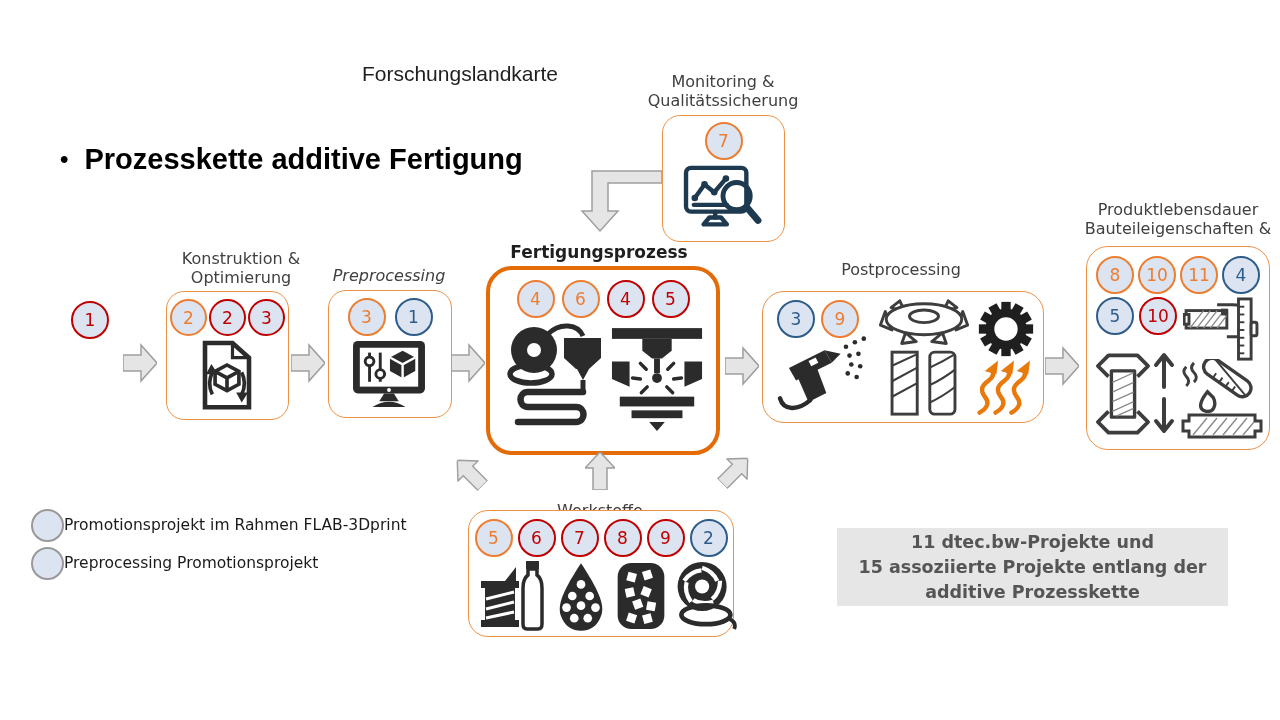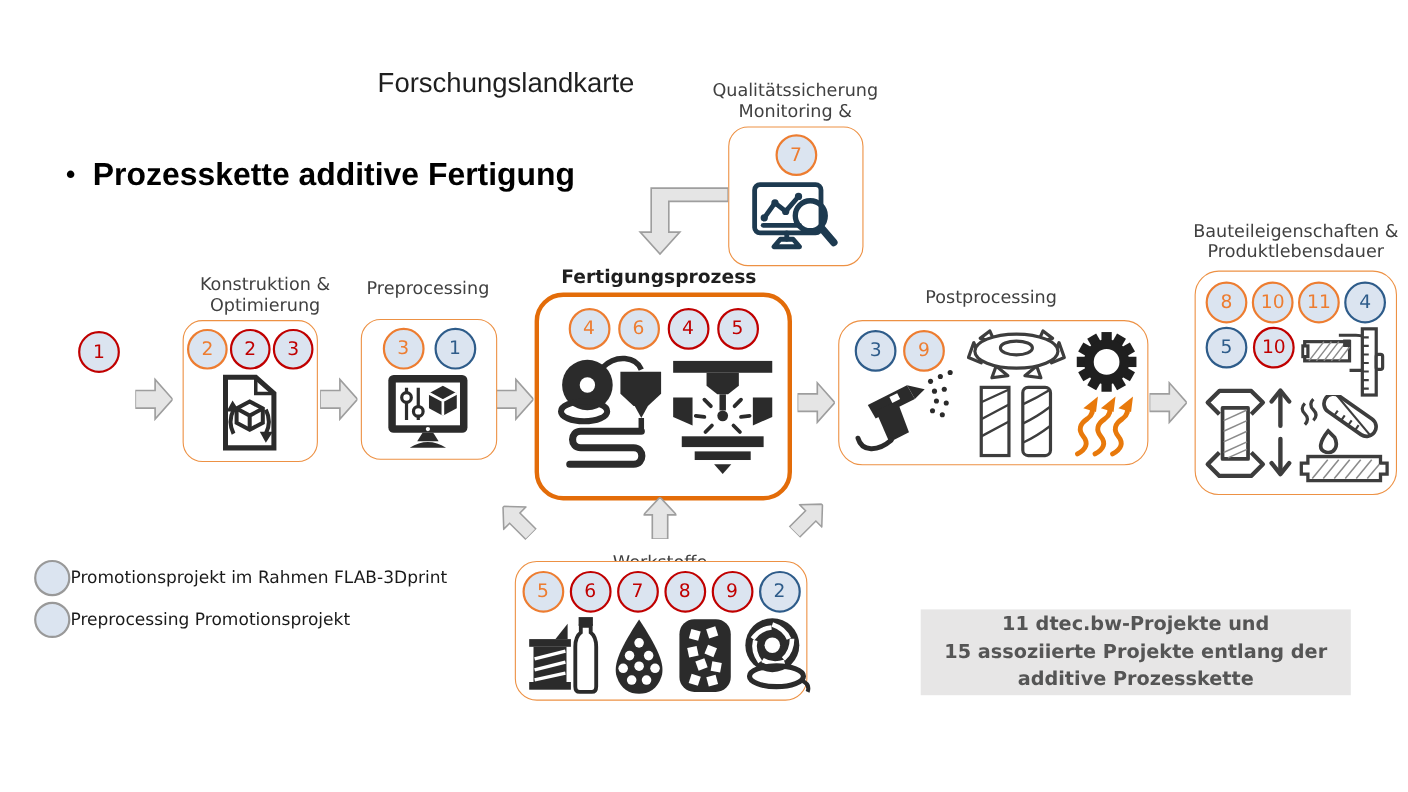--- a/index.html
+++ b/index.html
@@ -1,20 +1,20 @@
 <!DOCTYPE html>
 <html><head>
 <meta charset="utf-8">
 <style>
   html,body{margin:0;padding:0;background:#fff;}
   #canvas{position:relative;width:1280px;height:720px;background:#ffffff;overflow:hidden;
           font-family:"DejaVu Sans","Liberation Sans",sans-serif;}
   .abs{position:absolute;}
 
-  .slide-title{font-family:"Liberation Sans",sans-serif;font-size:25px;color:#1f1f1f;text-align:center;}
+  .slide-title{font-family:"Liberation Sans",sans-serif;font-size:21px;color:#1f1f1f;text-align:center;}
   .bullet-line{display:flex;align-items:baseline;font-family:"Liberation Sans",sans-serif;
                font-size:29px;font-weight:bold;color:#000;}
   .bullet-glyph{font-size:24px;margin-right:16px;transform:translateY(-2px);}
 
   .stage-label{font-size:16px;color:#404040;text-align:center;line-height:19px;}
   .stage-label.bold{font-weight:bold;color:#1f1f1f;font-size:17px;}
 
   .box{position:absolute;background:#fff;border:1.6px solid #ED9144;border-radius:18px;}
   .box.highlight{border:4px solid #E36C09;border-radius:26px;}
 
@@ -26,37 +26,37 @@
   .b-blue{border-color:#2E5C8A;color:#2E5C8A;}
   .b-red{border-color:#C00000;color:#C00000;}
   .badge-row{position:absolute;left:0;right:0;display:flex;justify-content:center;}
 
   .legend-row{display:flex;align-items:center;height:34px;margin-bottom:4px;}
   .legend-circle{width:33px;height:33px;border-radius:50%;background:#dbe4f0;border:2px solid #999;
                  box-sizing:border-box;flex:0 0 auto;}
   .legend-label{font-size:15.5px;color:#1a1a1a;white-space:nowrap;}
 
   .infobox{background:#e7e6e6;color:#555;font-weight:bold;font-size:17.5px;line-height:25px;
-           text-align:center;display:flex;flex-direction:column;justify-content:center;margin-top:26px;}
+           text-align:center;display:flex;flex-direction:column;justify-content:center;}
   svg{display:block;}
 </style>
 </head>
 <body>
 
 <div id="canvas">
 
   <div class="abs slide-title" style="left:285px;top:62px;width:350px;">Forschungslandkarte</div>
   <div class="abs bullet-line" style="left:60px;top:143px;">
     <span class="bullet-glyph">•</span>
     <span>Prozesskette additive Fertigung</span>
   </div>
 
   <div class="abs stage-label" style="left:623px;top:72px;width:200px;">
+    <div>Monitoring &amp;</div>
     <div>Qualitätssicherung</div>
-    <div>Monitoring &amp;</div>
   </div>
   <div class="box" style="left:662px;top:115px;width:121px;height:125px;">
     <div class="badge-row" style="top:6px;">
       <div class="badge b-orange">7</div>
     </div>
     <svg class="abs" style="left:18px;top:48px;" width="84" height="72" viewBox="0 0 84 74">
       <g fill="none" stroke="#1d3a50" stroke-width="4.5" stroke-linecap="round" stroke-linejoin="round">
         <rect x="4" y="4" width="62" height="45" rx="5"></rect>
         <polyline points="13,35 23,21 33,29 45,15"></polyline>
         <line x1="12" y1="42" x2="46" y2="42"></line>
@@ -117,21 +117,21 @@
         <path d="M20,60 Q14,48 20,36"></path>
         <path d="M52,36 Q58,48 52,60"></path>
       </g>
       <g fill="#2b2b2b">
         <polygon points="13,38 26,38 19,27"></polygon>
         <polygon points="46,58 59,58 52,69"></polygon>
       </g>
     </svg>
   </div>
 
-  <div class="abs stage-label" style="left:328px;top:252px;width:122px;">
+  <div class="abs stage-label" style="left:328px;top:266px;width:122px;font-style:italic;">
     <div>Preprocessing</div>
   </div>
   <div class="box" style="left:328px;top:290px;width:122px;height:126px;">
     <div class="badge-row" style="top:7px;gap:9px;">
       <div class="badge b-orange">3</div>
       <div class="badge b-blue">1</div>
     </div>
     <svg class="abs" style="left:22px;top:48px;" width="76" height="70" viewBox="0 0 78 72">
       <rect x="2" y="2" width="74" height="54" rx="5" fill="#2b2b2b"></rect>
       <rect x="9" y="9" width="60" height="40" fill="#fff"></rect>
@@ -262,22 +262,22 @@
       </g>
       <g fill="#E8790B">
         <polygon points="10,13 25,1 23,17"></polygon>
         <polygon points="28,13 43,1 41,17"></polygon>
         <polygon points="46,13 61,1 59,17"></polygon>
       </g>
     </svg>
   </div>
 
   <div class="abs stage-label" style="left:1078px;top:200px;width:200px;">
+    <div>Produktlebensdauer</div>
     <div>Bauteileigenschaften &amp;</div>
-    <div>Produktlebensdauer</div>
   </div>
   <div class="box" style="left:1086px;top:246px;width:182px;height:202px;border-radius:22px;">
     <div class="badge-row" style="top:9px;gap:4px;">
       <div class="badge b-orange">8</div>
       <div class="badge b-orange">10</div>
       <div class="badge b-orange">11</div>
       <div class="badge b-blue">4</div>
     </div>
     <div class="badge abs b-blue" style="left:9px;top:50px;">5</div>
     <div class="badge abs b-red" style="left:52px;top:50px;">10</div>

